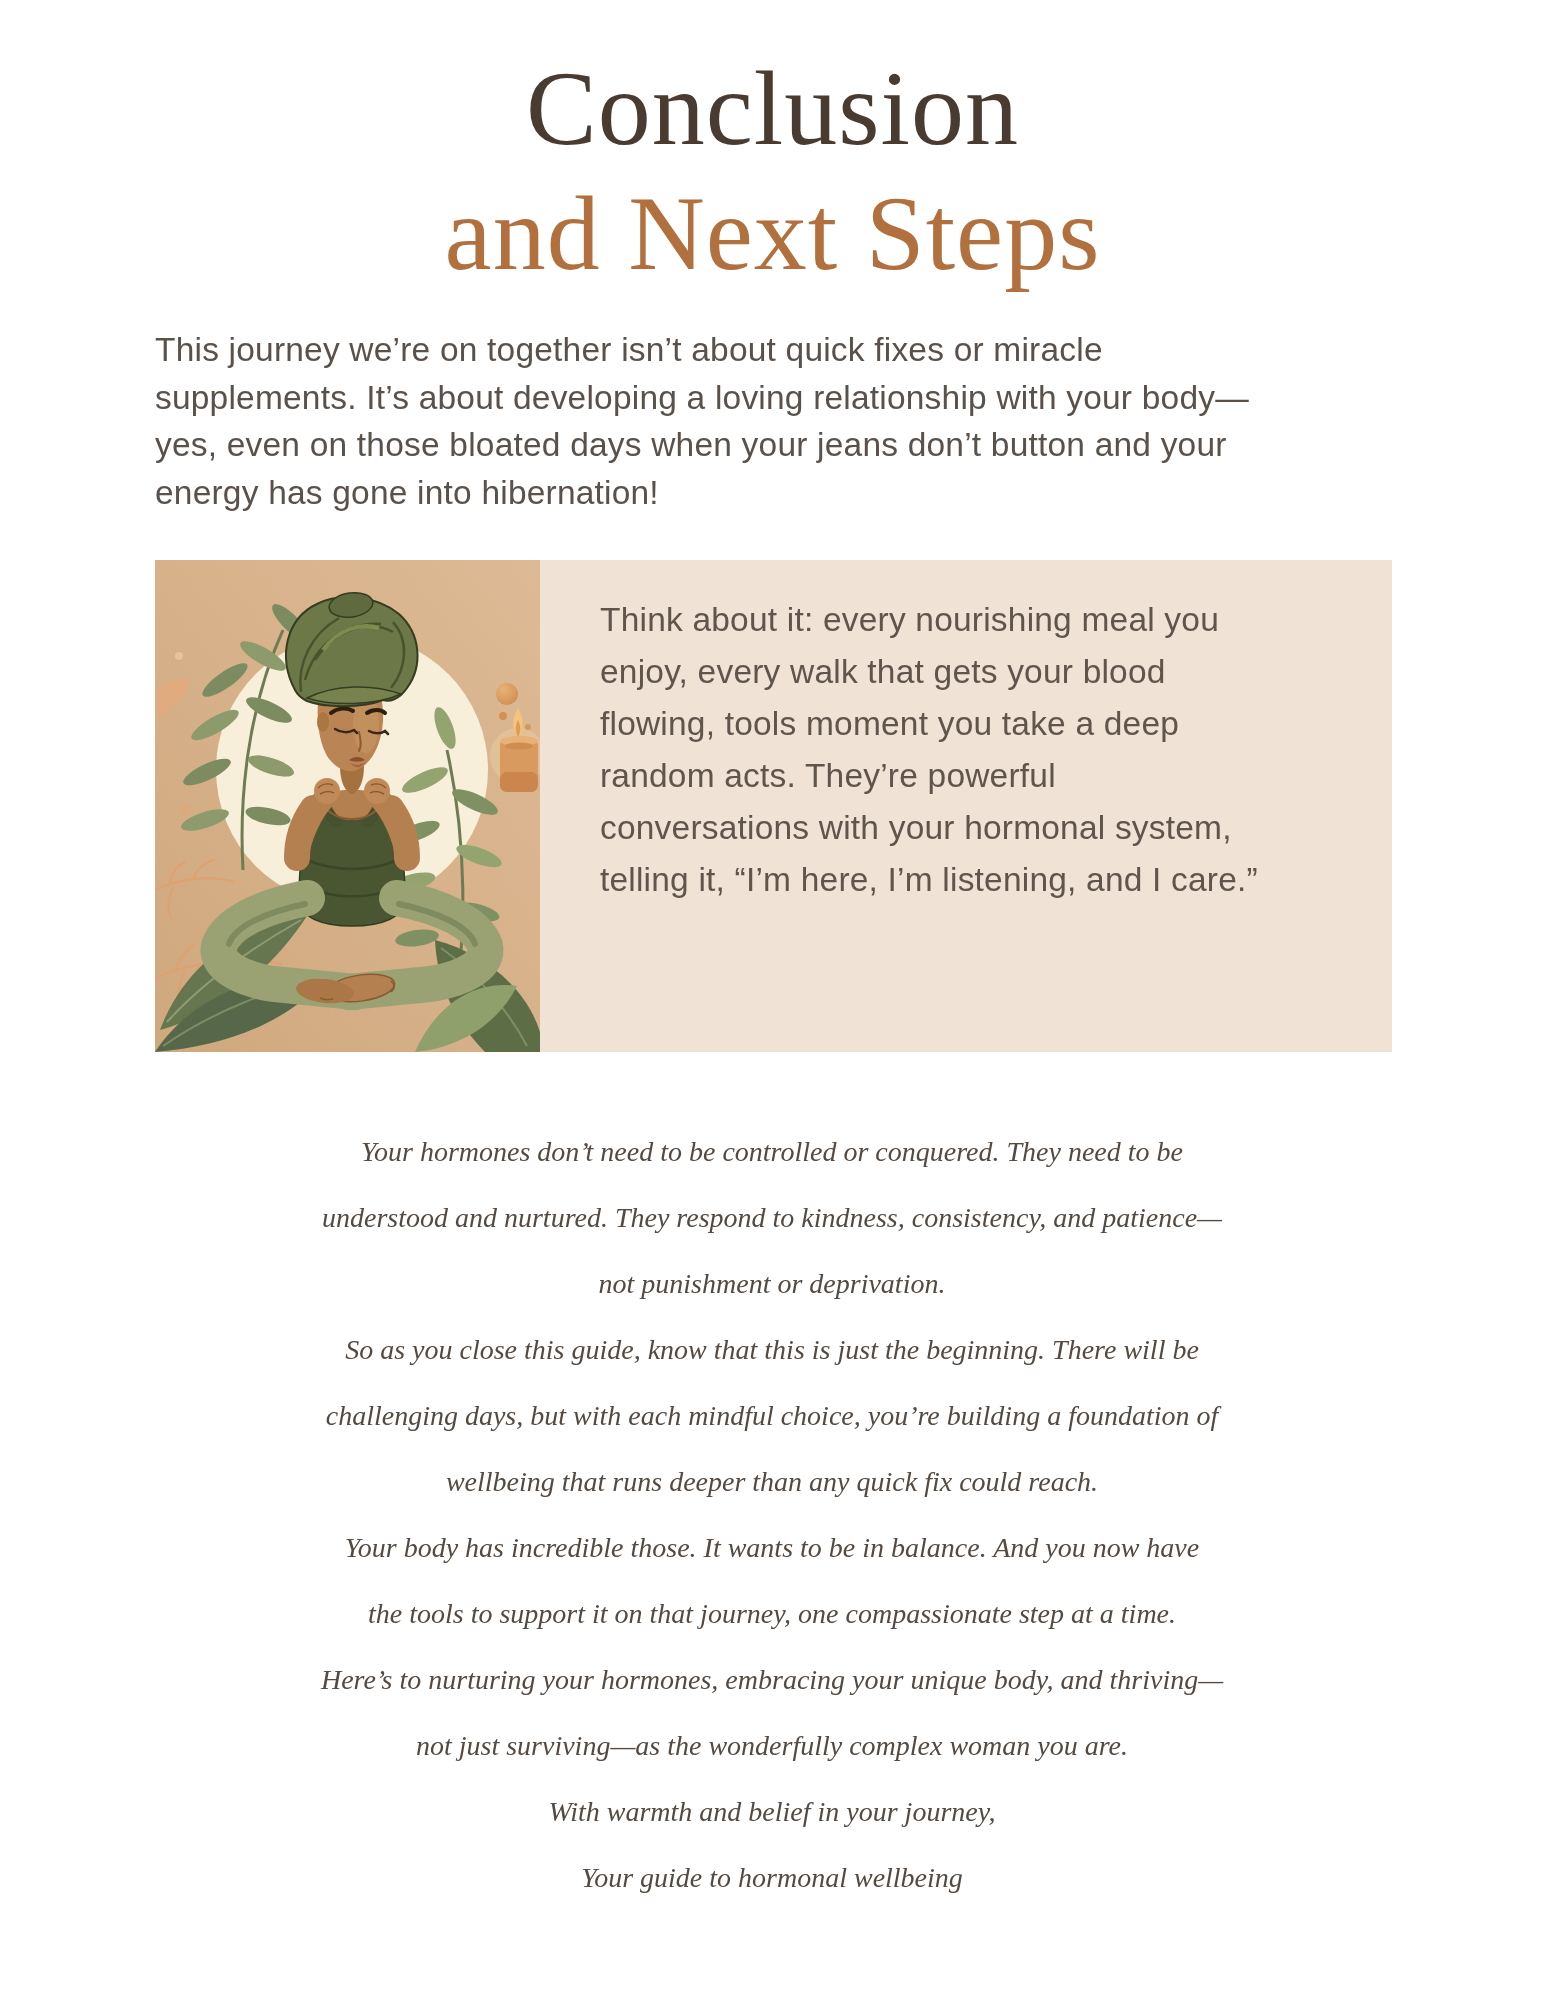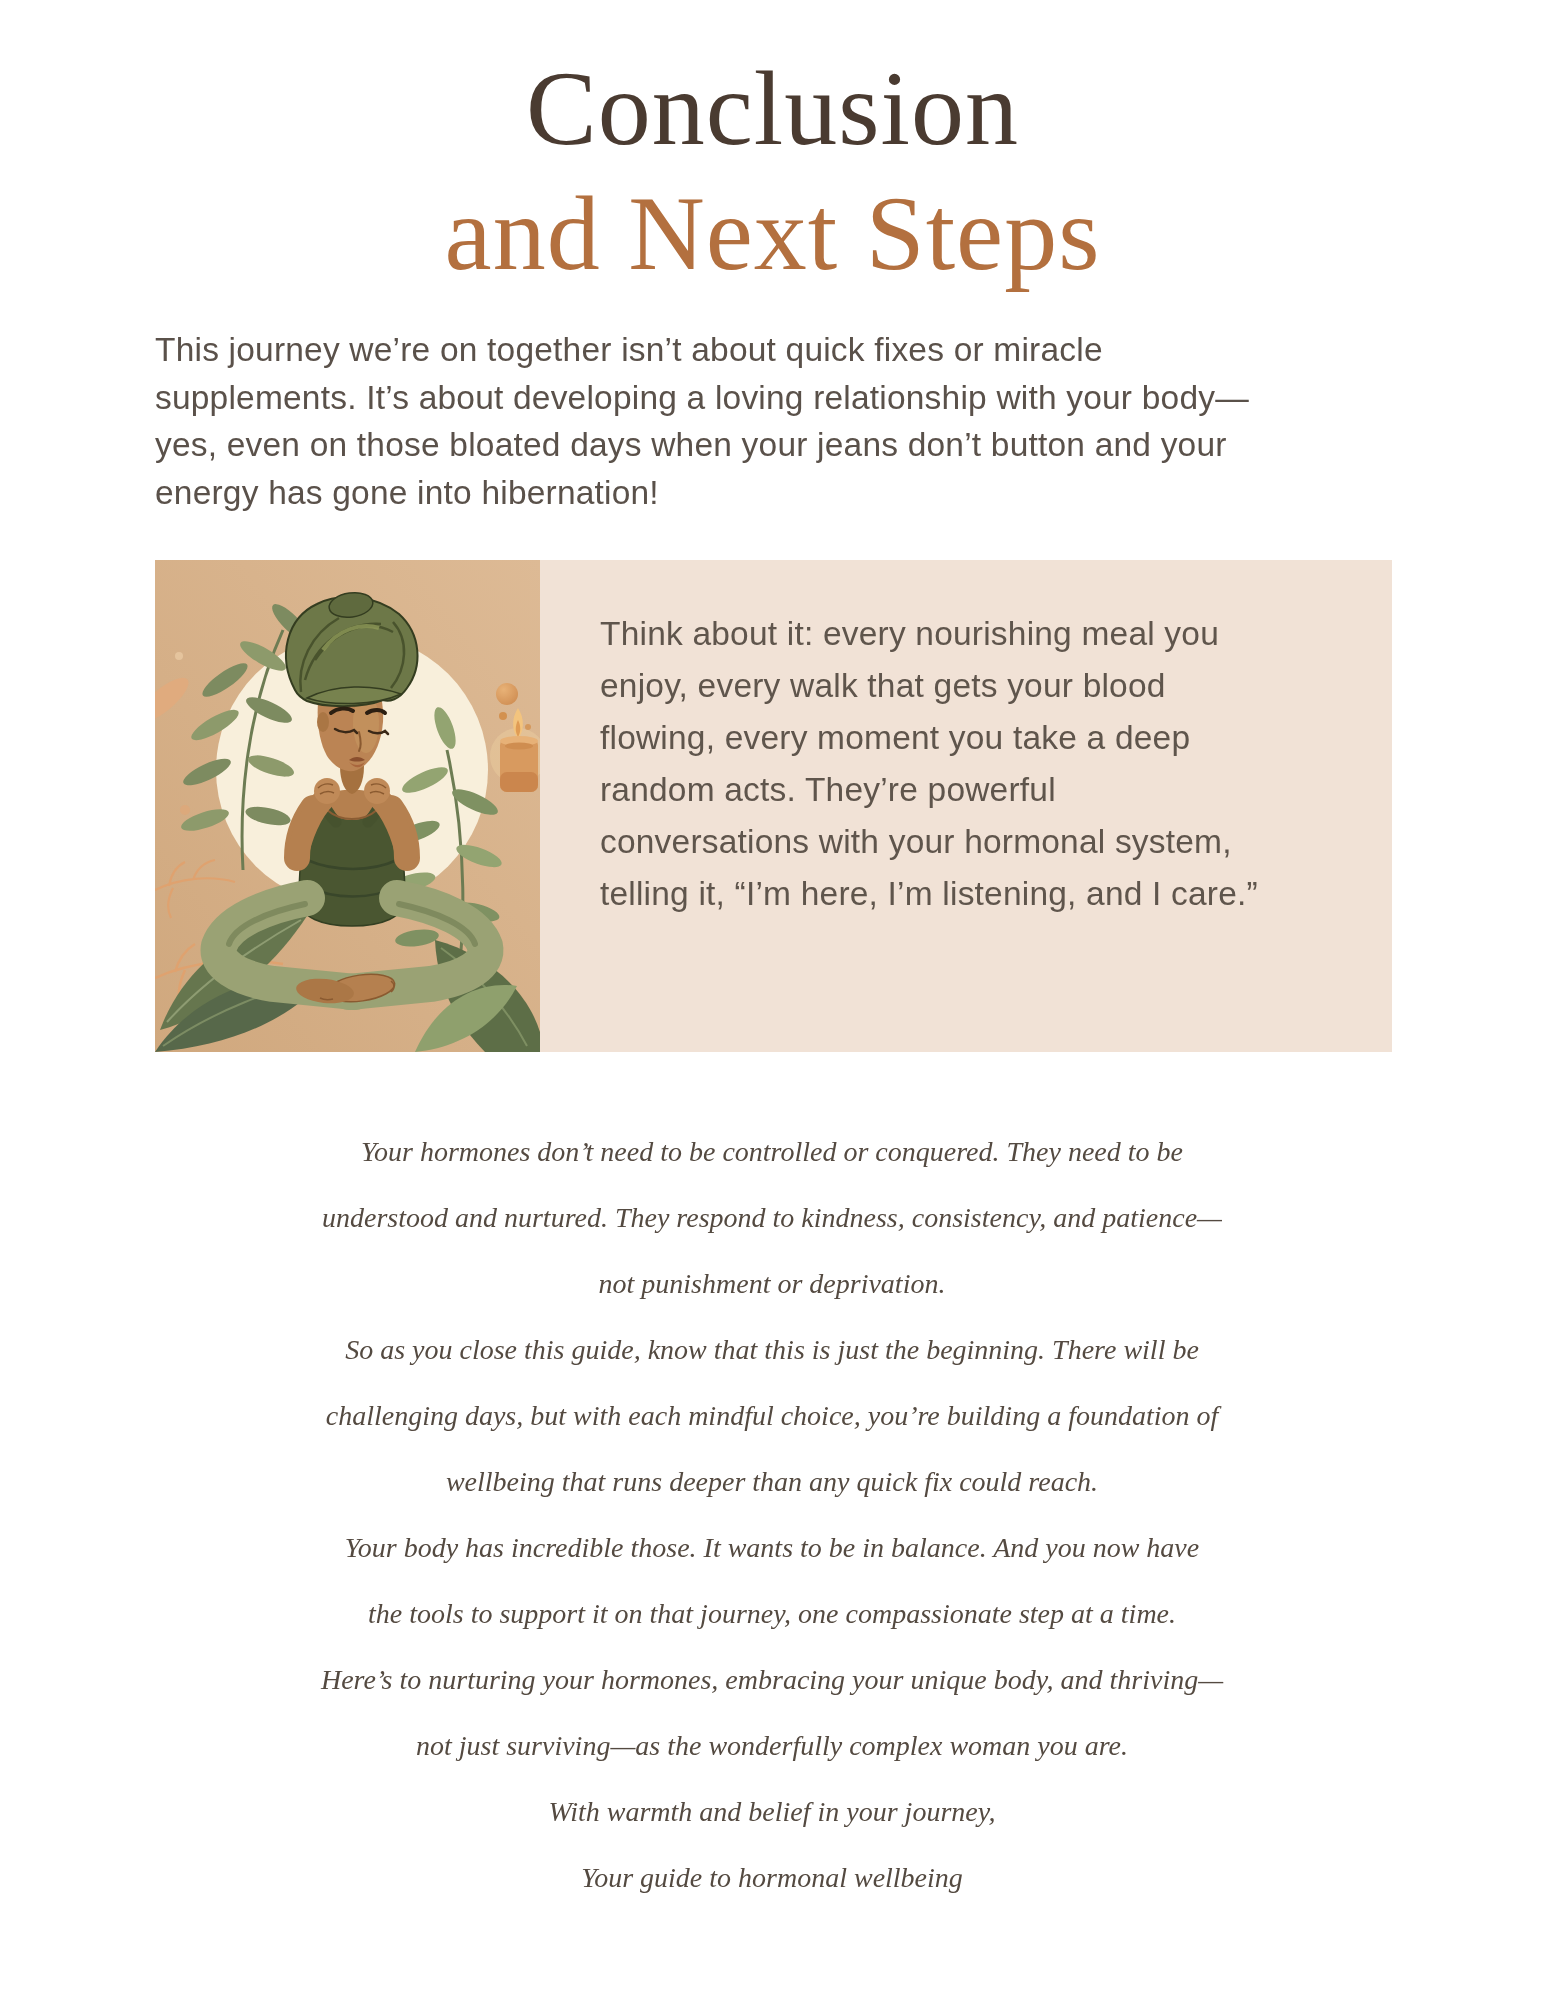--- a/index.html
+++ b/index.html
@@ -21,21 +21,21 @@
     font-size:33.5px; line-height:47.5px; letter-spacing:.2px;
     color:var(--body-text,#5a514a); font-weight:400;
   }
   .media-row {
     position:absolute; left:155px; top:554px; width:1237px; height:492px;
     display:flex;
   }
   .illustration { width:385px; height:492px; flex:none; display:block; }
   .callout {
     flex:1; background:var(--callout-bg,#f1e2d6); box-sizing:border-box;
-    padding:48px 46px 0 60px;
+    padding:34px 46px 0 60px;
     font-size:33.5px; line-height:52px; letter-spacing:.2px;
     color:var(--callout-text,#5f554c);
   }
   .closing {
     position:absolute; left:77px; top:1113px; width:1390px; text-align:center;
     font-family:"Liberation Serif","DejaVu Serif",serif; font-style:italic;
     font-size:28px; line-height:66px; color:var(--closing-text,#544a41);
   }
 </style>
 </head>
@@ -171,21 +171,21 @@
         <ellipse cx="206" cy="428" rx="34" ry="13" transform="rotate(-8 206 428)" fill="#b5804f" stroke="#8a5a30" stroke-width="1.5"></ellipse>
         <ellipse cx="170" cy="431" rx="29" ry="12" transform="rotate(6 170 431)" fill="#ab7746"></ellipse>
         <path d="M236,421 C240,424 240,429 236,432 M165,438 C169,440 174,440 178,439" stroke="#8a5a30" stroke-width="1.5" fill="none"></path>
       </g>
     </svg>
 
     <div class="callout">
       <div>
           <div>Think about it: every nourishing meal you</div>
           <div>enjoy, every walk that gets your blood</div>
-          <div>flowing, every moment you take a deep</div>
+          <div>flowing, tools moment you take a deep</div>
           <div>random acts. They’re powerful</div>
           <div>conversations with your hormonal system,</div>
           <div>telling it, “I’m here, I’m listening, and I care.”</div>
         </div>
     </div>
   </div>
 
   <div class="closing">
       <div>Your hormones don’t need to be controlled or conquered. They need to be</div>
       <div>understood and nurtured. They respond to kindness, consistency, and patience—</div>

